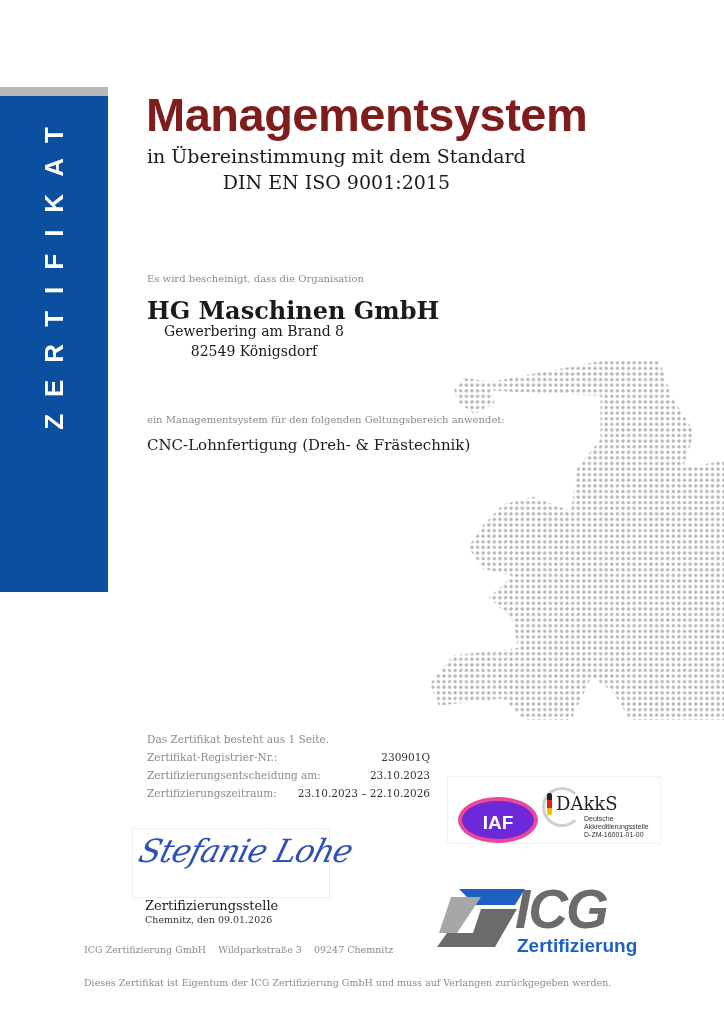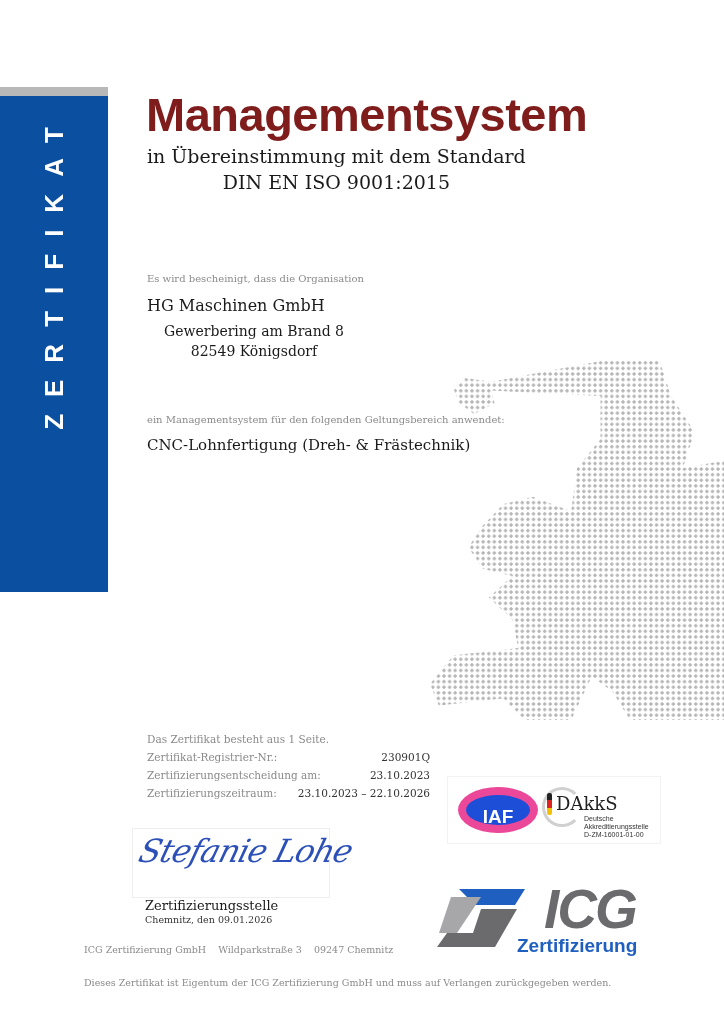--- a/index.html
+++ b/index.html
@@ -12,45 +12,45 @@
         letter-spacing:17px; white-space:nowrap; }
   .title { position:absolute; left:146px; top:87px; font-family:"Liberation Sans", sans-serif; font-weight:bold;
         font-size:47px; color:#7f1d1d; letter-spacing:-0.5px; white-space:nowrap; }
   .subtitle { position:absolute; left:147px; top:143px; font-size:19px; line-height:26px; color:#1a1a1a;text-align:center; }
   .map { position:absolute; left:430px; top:360px; width:294px; height:360px;
         background-image:radial-gradient(circle, #b5b5b5 1.4px, transparent 1.7px);
         background-size:5.6px 5.6px;
         clip-path:polygon(8% 8%,12% 5%,20% 6%,22% 12%,15% 15%,10% 12%, 8% 8%,
           60% 0%,78% 0%,82% 10%,90% 20%,86% 30%,100% 28%,100% 100%,68% 100%,62% 92%,55% 88%,48% 100%,32% 100%,25% 94%,3% 96%,0% 90%,8% 82%,30% 80%,28% 72%,20% 66%,28% 60%,18% 58%,13% 52%,18% 46%,25% 40%,35% 38%,48% 42%,50% 30%,58% 22%,58% 10%); }
   .label-small { position:absolute; font-size:10px; color:#8a8a8a; white-space:nowrap; }
-  .org-name { position:absolute; left:147px; top:296px; font-size:16px; color:#1a1a1a; }
+  .org-name { position:absolute; left:147px; top:296px; font-size:24px; color:#1a1a1a;font-weight:bold; }
   .org-addr { position:absolute; left:164px; top:321px; font-size:14px; line-height:20px; color:#1a1a1a;text-align:center; }
   .scope { position:absolute; left:147px; top:436px; font-size:15px; color:#1a1a1a; white-space:nowrap; }
   .meta { position:absolute; left:147px; top:730px; width:283px; font-size:10.5px; color:#8a8a8a; }
   .meta-row { display:flex; justify-content:space-between; height:18px; line-height:18px; }
   .meta-row .v { color:#333; }
   .accr { position:absolute; left:447px; top:776px; width:212px; height:66px; border:1px solid #f2f2f2; background:#fff; }
-  .iaf { position:absolute; left:10px; top:10px; width:80px; height:46px; border-radius:50%;
-        background:#1d4ed8; border:8px solid #ec4899; box-sizing:border-box; }
+  .iaf { position:absolute; left:10px; top:20px; width:80px; height:46px; border-radius:50%;
+        background:#6d28d9; border:4px solid #ec4899; box-sizing:border-box; }
   .iaf span { position:absolute; left:0; right:0; top:11px; text-align:center; color:#fff;
         font-family:"Liberation Sans", sans-serif; font-weight:bold; font-size:19px; }
   .dakks-arc { position:absolute; left:94px; top:10px; width:34px; height:34px; border-radius:50%;
         border:3px solid #d0d0d0; border-right-color:transparent; }
   .dakks-flag { position:absolute; left:99px; top:16px; width:5px; height:22px;
         background:linear-gradient(#222 0 33%, #d22 33% 66%, #f2c200 66% 100%); border-radius:2px; }
   .dakks-name { position:absolute; left:108px; top:16px; font-size:18px; color:#222; }
   .dakks-sub { position:absolute; left:136px; top:38px; font-family:"Liberation Sans", sans-serif; font-size:7px; line-height:8px; color:#333; }
   .sig-box { position:absolute; left:132px; top:828px; width:196px; height:68px; border:1px solid #eee; }
   .sig { position:absolute; left:140px; top:832px; font-family:"DejaVu Serif", serif; font-style:italic;
         font-size:32px; color:#2c50b8; transform:skewX(-15deg); letter-spacing:-1px; }
   .sig-label { position:absolute; left:145px; top:898px; font-size:13px; color:#1a1a1a; }
   .sig-date { position:absolute; left:145px; top:914px; font-size:9.5px; color:#333; }
   .icg { position:absolute; left:437px; top:885px; width:225px; height:75px; }
   .icg-text { position:absolute; left:78px; top:-8px; font-family:"Liberation Sans", sans-serif; font-weight:bold;
-        font-style:italic; font-size:55px; color:#6b6b6e; letter-spacing:-2px;margin-left:29px; }
+        font-style:italic; font-size:55px; color:#6b6b6e; letter-spacing:-2px; }
   .icg-sub { position:absolute; left:80px; top:50px; font-family:"Liberation Sans", sans-serif; font-weight:bold;
         font-size:19px; color:#1f5fc0; }
   .footer1 { position:absolute; left:84px; top:944px; font-size:9.5px; color:#8a8a8a; white-space:pre; }
   .footer2 { position:absolute; left:84px; top:977px; font-size:9.5px; color:#8a8a8a; white-space:nowrap; }
 </style>
 </head>
 <body>
 
 <div class="sidebar"></div>
 <div class="sidebar-top"></div>

